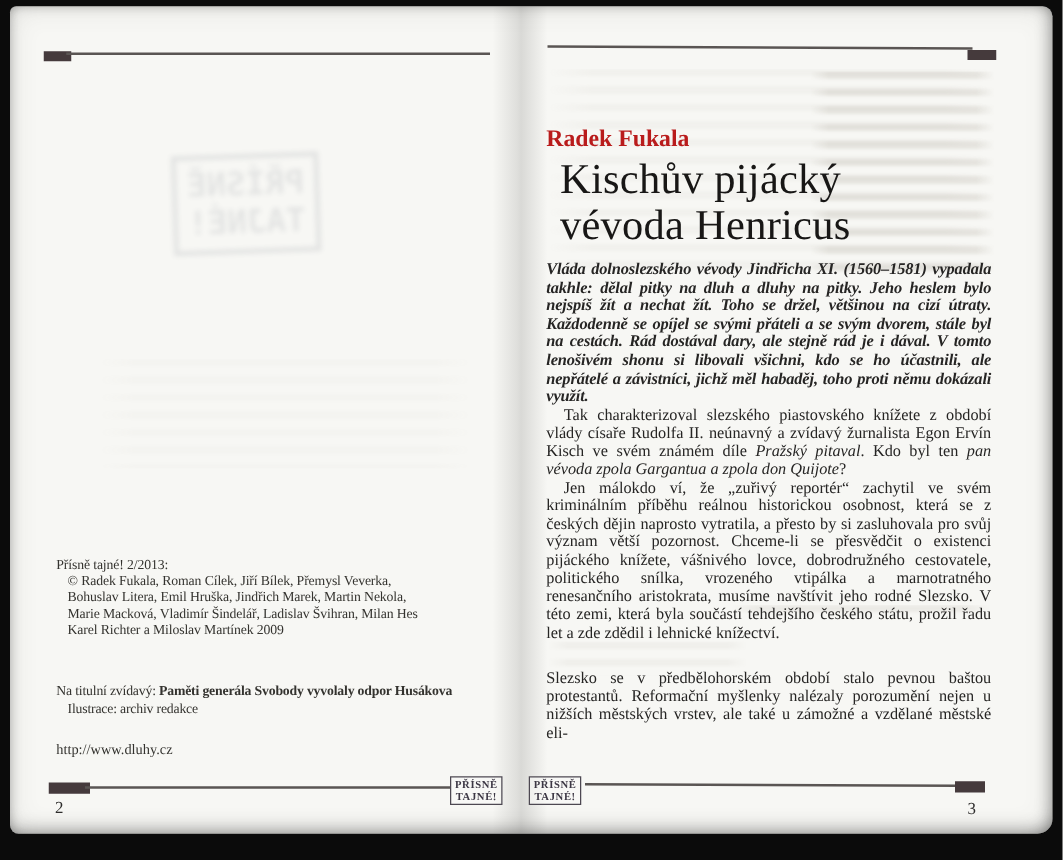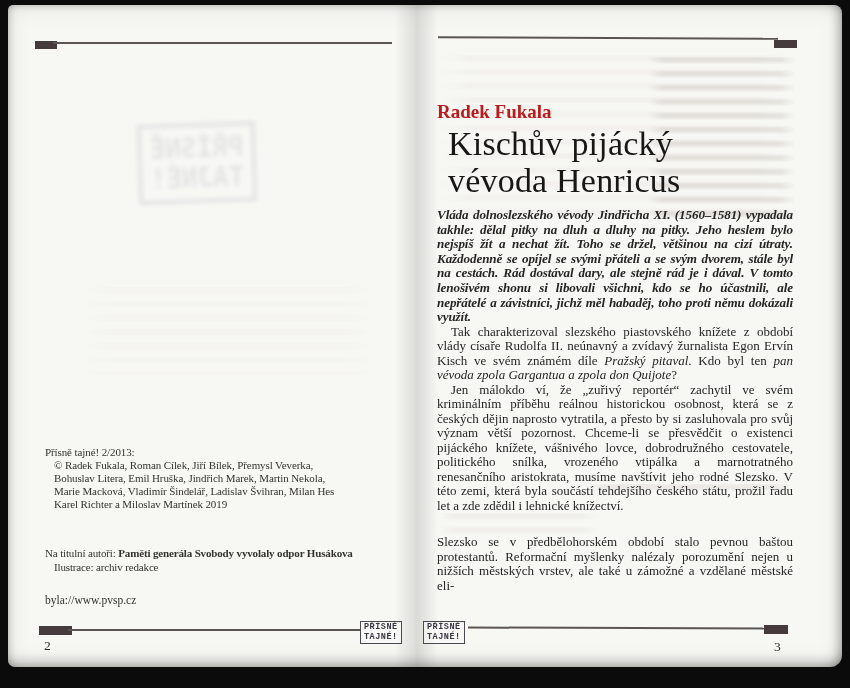--- a/index.html
+++ b/index.html
@@ -50,21 +50,21 @@
     position: absolute; color: #2e2d2c; font-size: 13.5px; font-family: "Liberation Serif", serif;
   }
   .num-left  { left: 36px;  top: 633px; }
   .num-right { left: 766px; top: 634px; }
 
   
   .stamp {
     position: absolute;
     border: 1.5px solid #4d4852;
     padding: 1px 3px;
-    font-family: Liberation Mono, monospace;
+    font-family: Liberation Serif, serif;
     font-weight: bold;
     font-size: 8.5px; line-height: 9.5px;
     letter-spacing: .5px;
     color: #3c3744;
     text-align: center;
     background: rgba(250,250,247,.55);
   }
   .stamp span { display: block; }
   .stamp-left  { left: 352px; top: 616px; }
   .stamp-right { left: 415px; top: 616px; }
@@ -163,29 +163,29 @@
           <span>TAJNÉ!</span>
         </div>
       </div>
       <div class="bleed-stripes bleed-left-mid"></div>
 
       <div class="colophon">
         <p>Přísně tajné! 2/2013:</p>
         <p class="c-indent">© Radek Fukala, Roman Cílek, Jiří Bílek, Přemysl Veverka,</p>
         <p class="c-indent">Bohuslav Litera, Emil Hruška, Jindřich Marek, Martin Nekola,</p>
         <p class="c-indent">Marie Macková, Vladimír Šindelář, Ladislav Švihran, Milan Hes</p>
-        <p class="c-indent">Karel Richter a Miloslav Martínek 2019</p>
+        <p class="c-indent">Karel Richter a Miloslav Martínek 2009</p>
       </div>
 
       <div class="cover-note">
-        <p><span>Na titulní autoři: </span><b>Paměti generála Svobody vyvolaly odpor Husákova</b></p>
+        <p><span>Na titulní zvídavý: </span><b>Paměti generála Svobody vyvolaly odpor Husákova</b></p>
         <p class="c-indent">Ilustrace: archiv redakce</p>
       </div>
 
-      <p class="site-url">byla://www.pvsp.cz</p>
+      <p class="site-url">http://www.dluhy.cz</p>
 
       <div class="rule-rect footer-rect-left"></div>
       <div class="rule-line footer-line-left"></div>
       <div class="stamp stamp-left">
         <span>PŘÍSNĚ</span>
         <span>TAJNÉ!</span>
       </div>
       <div class="page-num num-left">2</div>
     </section>
 

